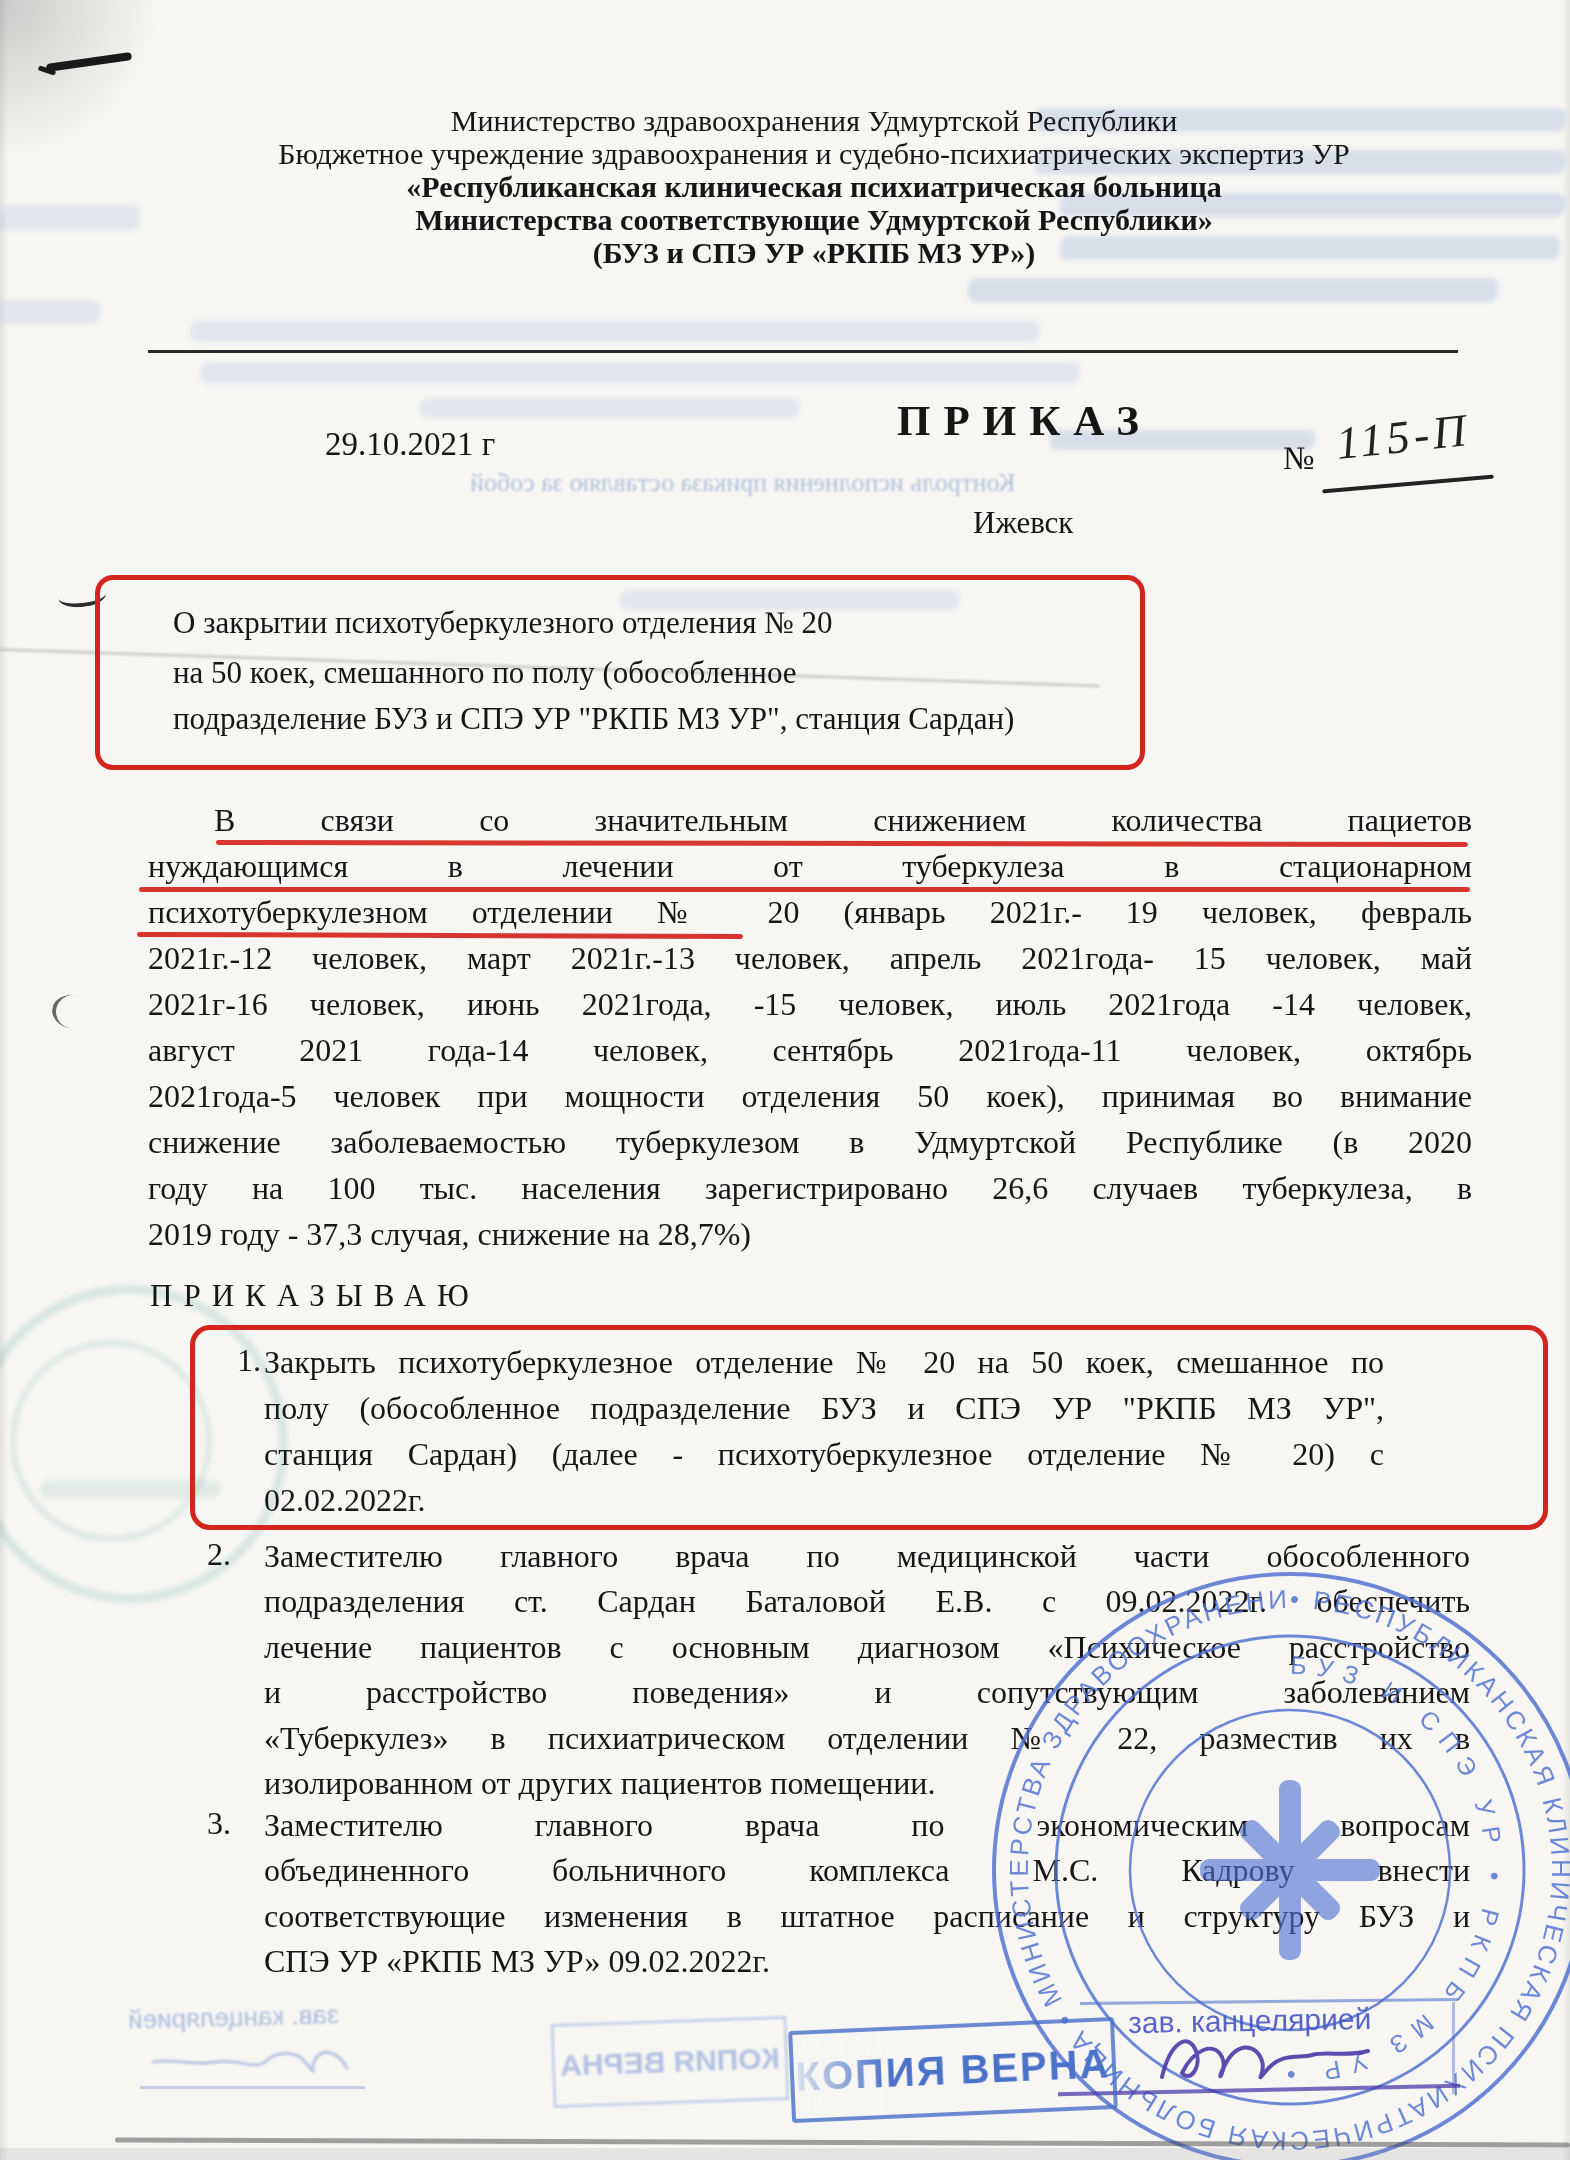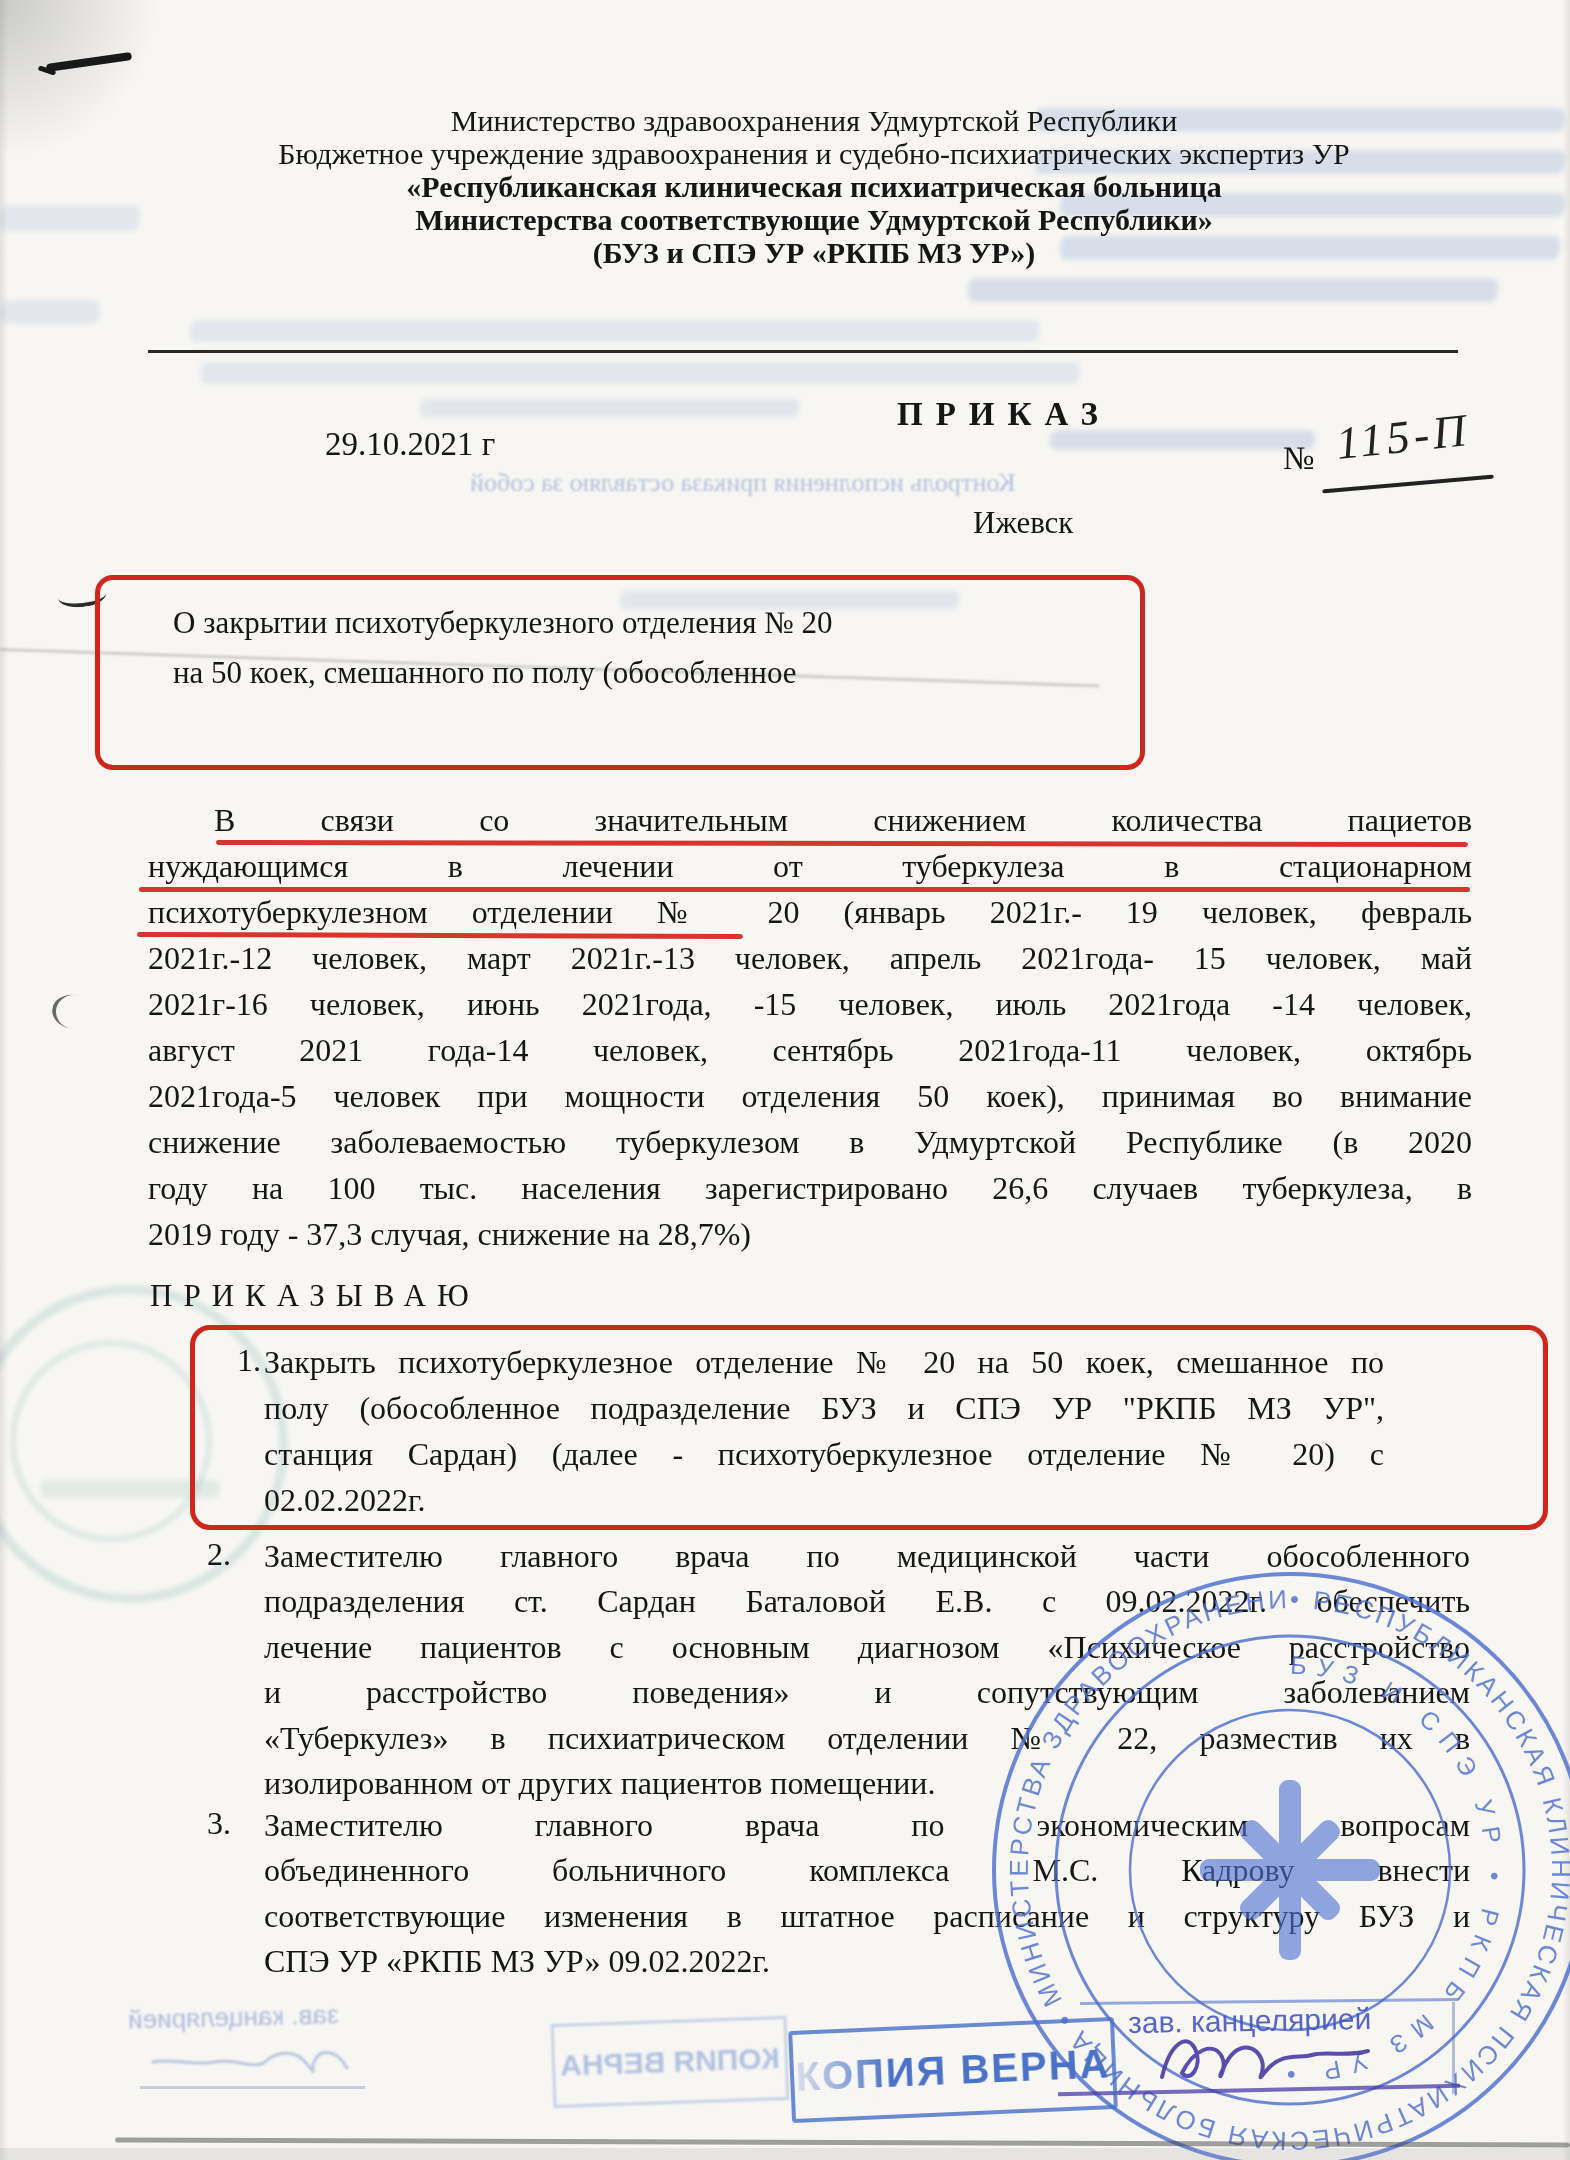--- a/index.html
+++ b/index.html
@@ -2,21 +2,21 @@
 <html><head>
 <meta charset="utf-8">
 <style>
   html,body{margin:0;padding:0;background:#e8e7e4;}
   .page{position:relative;width:1570px;height:2160px;background:#f7f6f3;overflow:hidden;
         font-family:"Liberation Serif",serif;color:#161616;}
   
   .hline{position:absolute;left:0;width:100%;text-align:center;font-size:30px;line-height:33px;white-space:nowrap;margin-left:29px;}
   .hbold{font-weight:bold;}
   .rule{position:absolute;left:148px;top:350px;width:1310px;height:3px;background:#2a2a2a;}
-  .prikaz{position:absolute;left:897px;top:396px;font-size:33px;font-weight:bold;letter-spacing:13px;}
+  .prikaz{position:absolute;left:897px;top:396px;font-size:43px;font-weight:bold;letter-spacing:13px;}
   .date{position:absolute;left:325px;top:426px;font-size:33px;}
   .numsym{position:absolute;left:1283px;top:440px;font-size:33px;}
   .handnum{position:absolute;left:1336px;top:410px;font-size:46px;font-style:italic;color:#222;
            letter-spacing:4px;transform:rotate(-6deg);}
   .handnum-line{position:absolute;left:1322px;top:482px;width:172px;height:4px;background:#222;
            border-radius:2px;transform:rotate(-5deg);}
   .city{position:absolute;left:973px;top:505px;font-size:31px;}
   
   .subject-box{position:absolute;left:95px;top:575px;width:1040px;height:185px;
                border:5px solid #d2251d;border-radius:18px;}
@@ -129,20 +129,21 @@
   <div class="prikaz">ПРИКАЗ</div>
   <div class="date">29.10.2021 г</div>
   <div class="numsym">№</div>
   <div class="handnum">115-П</div>
   <div class="handnum-line"></div>
   <div class="city">Ижевск</div>
 
   <div class="subject-box"></div>
   <div class="subj" style="top:605px;">О закрытии психотуберкулезного отделения № 20</div>
   <div class="subj" style="top:655px;">на 50 коек, смешанного по полу (обособленное</div>
+  <div class="subj" style="top:701px;">подразделение БУЗ и СПЭ УР "РКПБ МЗ УР", станция Сардан)</div>
 
   <div class="pl j" style="top:800px;text-indent:66px;">В связи со значительным снижением количества пациетов</div>
   <div class="pl j" style="top:846px;">нуждающимся в лечении от туберкулеза в стационарном</div>
   <div class="pl j" style="top:892px;">психотуберкулезном отделении № 20  (январь 2021г.- 19 человек, февраль</div>
   <div class="pl j" style="top:938px;">2021г.-12 человек, март 2021г.-13 человек, апрель 2021года- 15 человек, май</div>
   <div class="pl j" style="top:984px;">2021г-16 человек, июнь 2021года, -15 человек,  июль 2021года -14 человек,</div>
   <div class="pl j" style="top:1030px;">август 2021 года-14 человек, сентябрь 2021года-11 человек, октябрь</div>
   <div class="pl j" style="top:1076px;">2021года-5 человек при мощности отделения 50 коек), принимая во внимание</div>
   <div class="pl j" style="top:1122px;">снижение заболеваемостью туберкулезом в Удмуртской Республике (в 2020</div>
   <div class="pl j" style="top:1168px;">году на 100 тыс. населения зарегистрировано 26,6 случаев туберкулеза, в</div>

